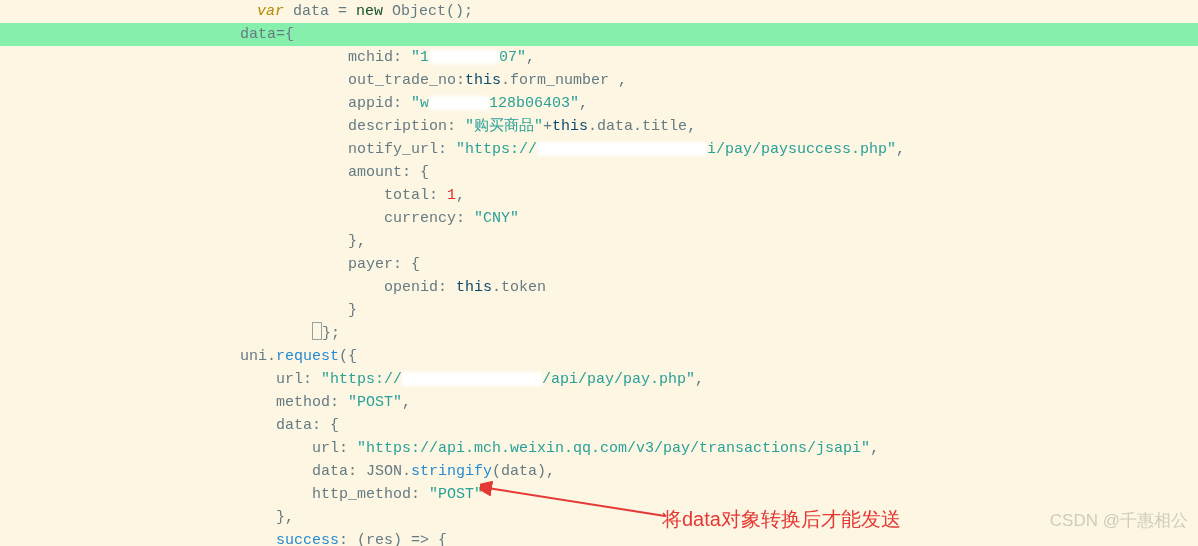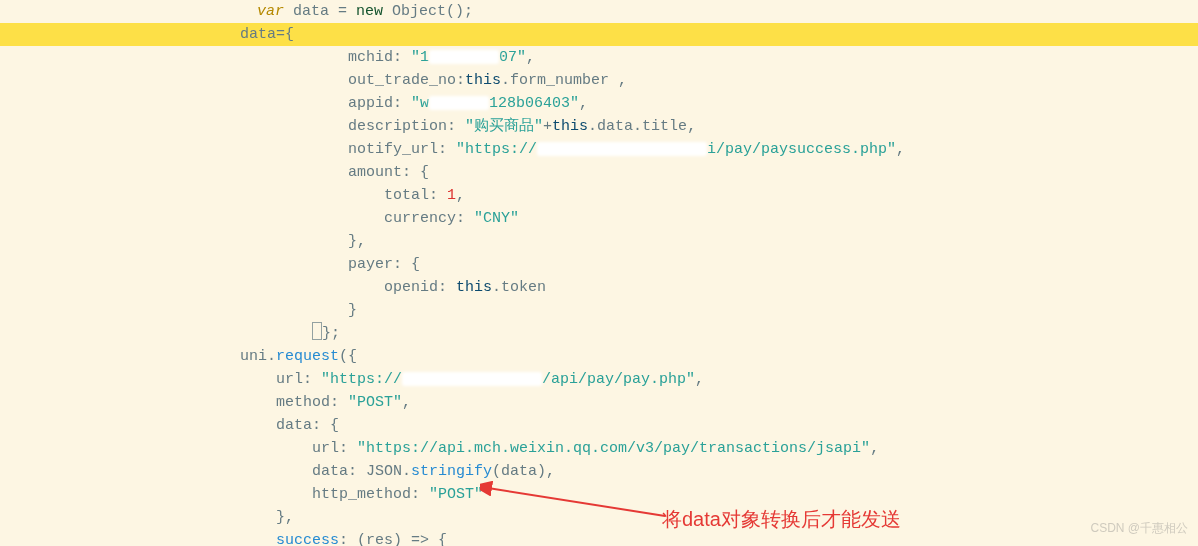--- a/index.html
+++ b/index.html
@@ -24,21 +24,21 @@
     white-space: pre;
     padding-left: 240px;
   }
   .kw-var { color: #b58900; font-style: italic; margin-left: 17px; }
   .kw-new { color: #14532d; }
   .kw-this { color: #0c4a6e; }
   .method { color: #268bd2; }
   .string { color: #2aa198; }
   .num { color: #dc322f; }
   .highlight-line {
-    background: #fde047;
+    background: #86efac;
   }
   .cursor-box {
     display: inline-block;
     border: 1px solid #93a1a1;
     width: 8px;
     height: 16px;
     vertical-align: middle;
     position: relative;
     top: -2px;
   }
@@ -60,24 +60,24 @@
     position: absolute;
     left: 662px;
     top: 508px;
     color: #e53935;
     font-family: "Microsoft YaHei", sans-serif;
     font-size: 20px;
   }
   .watermark {
     position: absolute;
     right: 10px;
-    bottom: 6px;
+    bottom: 14px;
     color: rgba(120,120,120,0.35);
     font-family: "Microsoft YaHei", sans-serif;
-    font-size: 12px;
+    font-size: 17px;
   }
 </style>
 </head>
 <body>
 
 <div class="code-area">
 <div class="line"><span class="kw-var">var</span><span> data </span><span>= </span><span class="kw-new">new</span><span> Object</span><span>();</span></div>
 <div class="line highlight-line"><span>data</span><span>=</span><span>{</span></div>
 <div class="line">            <span>mchid: </span><span class="string">"1</span><span class="redact" style="width:70px;height:14px;"></span><span class="string">07"</span><span>,</span></div>
 <div class="line">            <span>out_trade_no:</span><span class="kw-this">this</span><span>.form_number ,</span></div>

